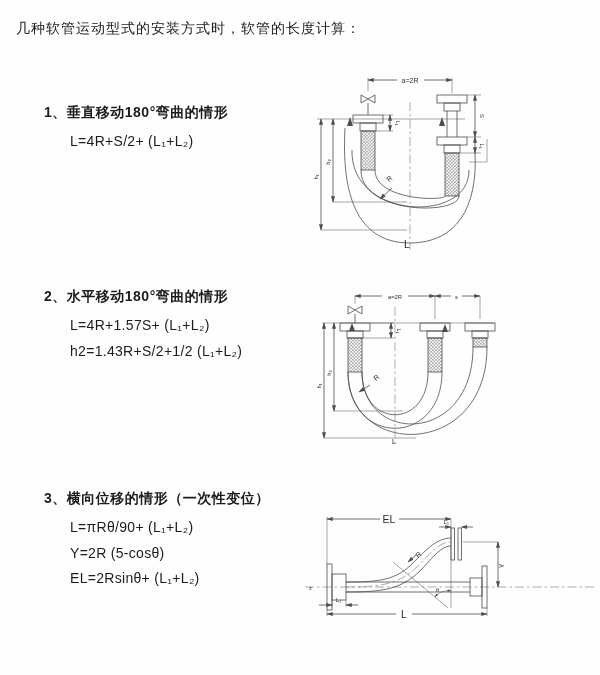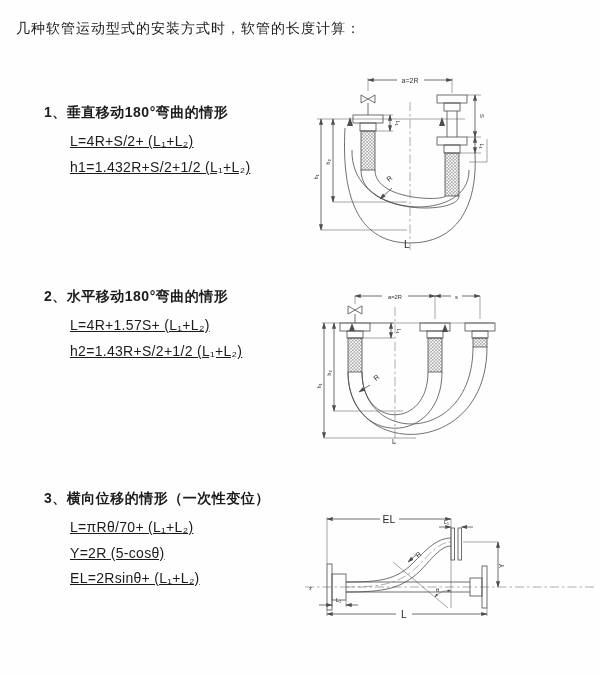--- a/index.html
+++ b/index.html
@@ -15,21 +15,20 @@
   .section{position:absolute;left:44px;}
   #section-1{top:104px;}
   #section-2{top:288px;}
   #section-3{top:490px;}
   .section-heading{
     font-size:14px;font-weight:bold;letter-spacing:0.5px;margin-bottom:7px;
   }
   .formula{
     font-size:14px;line-height:25.5px;padding-left:26px;letter-spacing:0.3px;
     white-space:pre;
-    text-decoration:underline;
   }
   .dwg{position:absolute;}
   #d1{left:303px;top:62px;}
   #d2{left:308px;top:283px;}
   #d3{left:300px;top:500px;}
   .dwg path,.dwg line,.dwg rect{fill:none;stroke:#4d4d4d;stroke-width:0.8;}
   .dwg .thin{stroke-width:0.5;}
   .dwg .cl{stroke-dasharray:9,3,2.5,3;stroke-width:0.6;stroke:#777;}
   .dwg .hose{fill:url(#ch);}
   .dwg .solid{fill:#4d4d4d;stroke:none;}
@@ -50,32 +49,31 @@
       <path d="M0,3.2 L3.2,0 M0,0 L3.2,3.2" stroke="#6a6a6a" stroke-width="0.45" fill="none"></path>
     </pattern>
   </defs>
 </svg>
 
 <div class="page-title">几种软管运动型式的安装方式时，软管的长度计算：</div>
 
 <div class="section" id="section-1">
   <div class="section-heading">1、垂直移动180°弯曲的情形</div>
   <div class="formula">L=4R+S/2+ (L₁+L₂)</div>
-  <div class="formula">h1=1.432R+S/2+1/2 (L₁+L₂)</div>
 </div>
 
 <div class="section" id="section-2">
   <div class="section-heading">2、水平移动180°弯曲的情形</div>
   <div class="formula">L=4R+1.57S+ (L₁+L₂)</div>
   <div class="formula">h2=1.43R+S/2+1/2 (L₁+L₂)</div>
 </div>
 
 <div class="section" id="section-3">
   <div class="section-heading">3、横向位移的情形（一次性变位）</div>
-  <div class="formula">L=πRθ/70+ (L₁+L₂)</div>
+  <div class="formula">L=πRθ/90+ (L₁+L₂)</div>
   <div class="formula">Y=2R (5-cosθ)</div>
   <div class="formula">EL=2Rsinθ+ (L₁+L₂)</div>
 </div>
 
 <svg id="d1" class="dwg" width="285" height="200" viewBox="0 0 285 200">
   <g>
     <path class="thin" d="M65,29 V16 M149,31 V16"></path>
     <line x1="65" y1="18" x2="94" y2="18" marker-start="url(#mA)"></line>
     <line x1="121" y1="18" x2="149" y2="18" marker-end="url(#mA)"></line>
     <text x="107" y="20.5" text-anchor="middle" class="lbl">a=2R</text>

